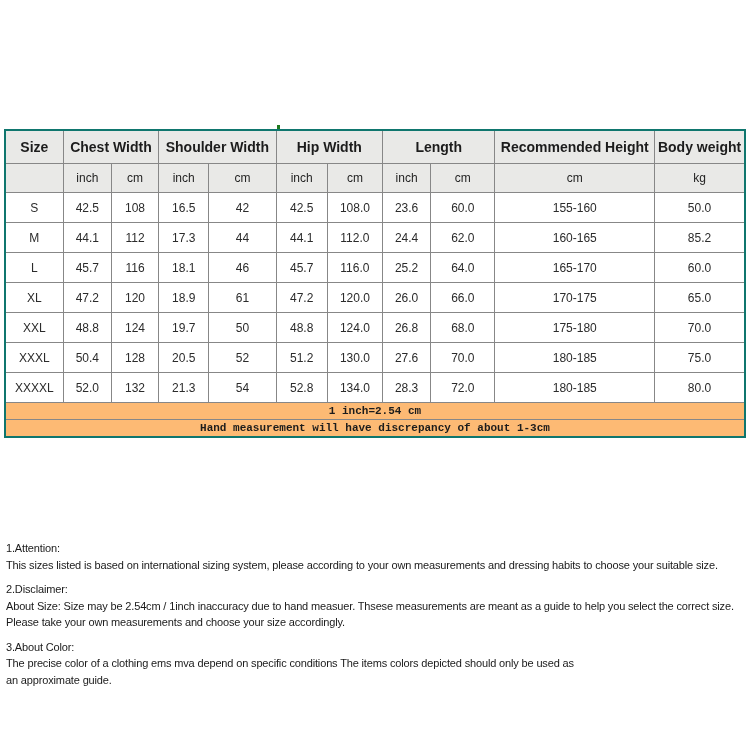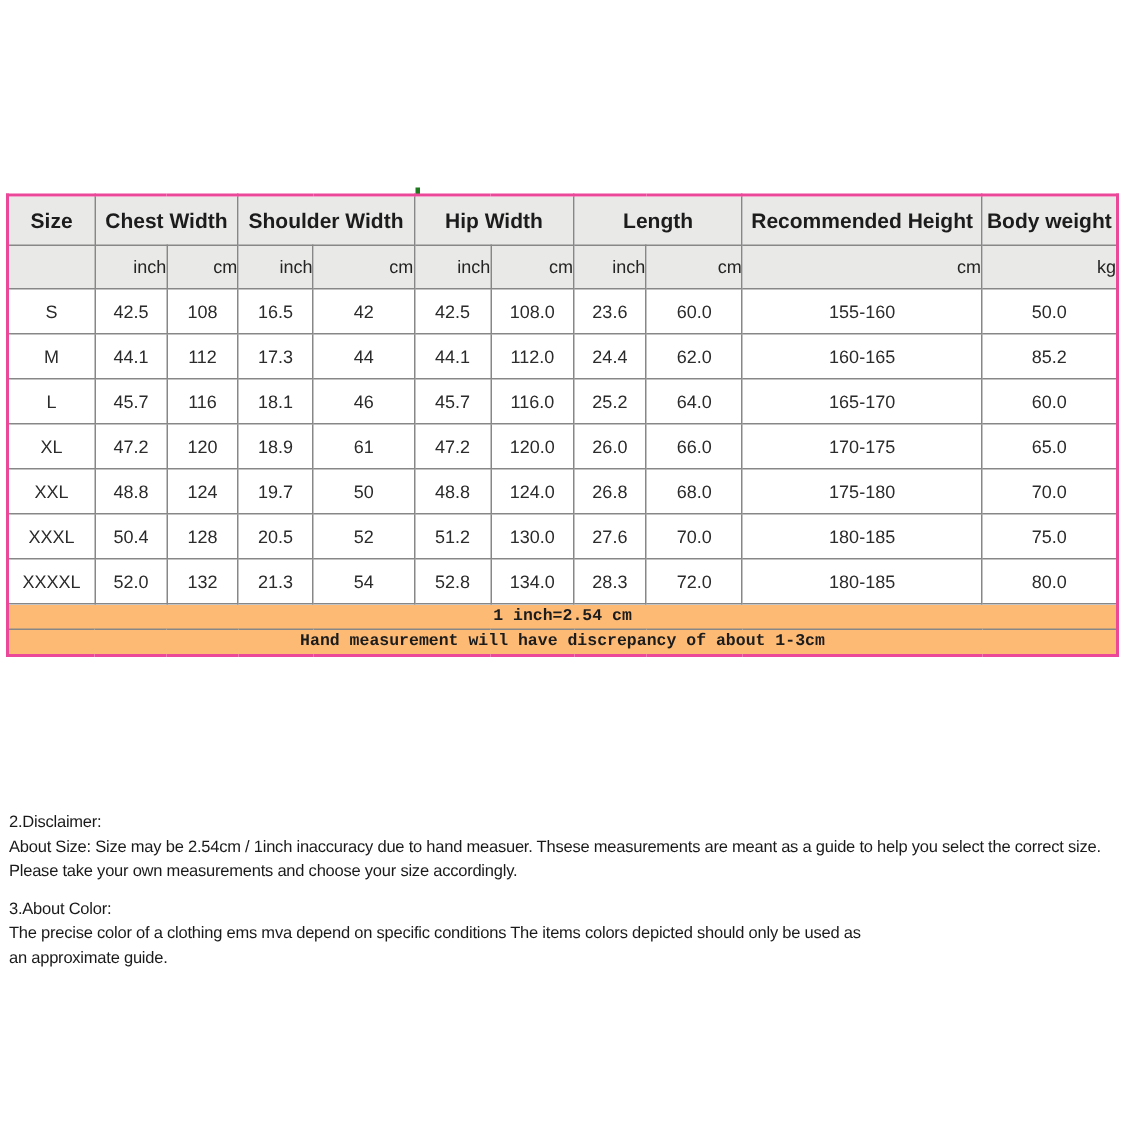--- a/index.html
+++ b/index.html
@@ -22,21 +22,21 @@
   .table-wrap {
     position: absolute;
     left: 4px;
     top: 129px;
     width: 742px;
   }
   table.size-chart {
     border-collapse: collapse;
     table-layout: fixed;
     width: 742px;
-    border: 2px solid #ec4899;
+    border: 2px solid #0f766e;
     color: #242424;
   }
   table.size-chart th,
   table.size-chart td {
     border: 1px solid #878787;
     text-align: center;
     vertical-align: middle;
     padding: 0;
     overflow: hidden;
     white-space: nowrap;
@@ -46,21 +46,20 @@
     background: #e9e9e7;
     font-size: 14px;
     font-weight: bold;
     color: #1c1c1c;
   }
   tr.units-row td {
     height: 28px;
     background: #e9e9e7;
     font-size: 12px;
     font-weight: normal;
-    text-align: right;
   }
   tbody.data-body td {
     height: 29px;
     background: #ffffff;
     font-size: 12px;
     color: #2b2b2b;
   }
   tr.footnote-row td {
     height: 16px;
     background: #fdba74;
@@ -237,20 +236,24 @@
         </tr>
         <tr class="footnote-row">
           <td colspan="11">Hand measurement will have discrepancy of about 1-3cm</td>
         </tr>
       </tfoot>
     </table>
   </div>
 
   <div class="notes">
     <div class="note-block">
+      <div class="note-line">1.Attention:</div>
+      <div class="note-line">This sizes listed is based on international sizing system, please according to your own measurements and dressing habits to choose your suitable size.</div>
+    </div>
+    <div class="note-block">
       <div class="note-line">2.Disclaimer:</div>
       <div class="note-line">About Size: Size may be 2.54cm / 1inch inaccuracy due to hand measuer. Thsese measurements are meant as a guide to help you select the correct size.</div>
       <div class="note-line">Please take your own measurements and choose your size accordingly.</div>
     </div>
     <div class="note-block">
       <div class="note-line">3.About Color:</div>
       <div class="note-line">The precise color of a clothing ems mva depend on specific conditions The items colors depicted should only be used as</div>
       <div class="note-line">an approximate guide.</div>
     </div>
   </div>

